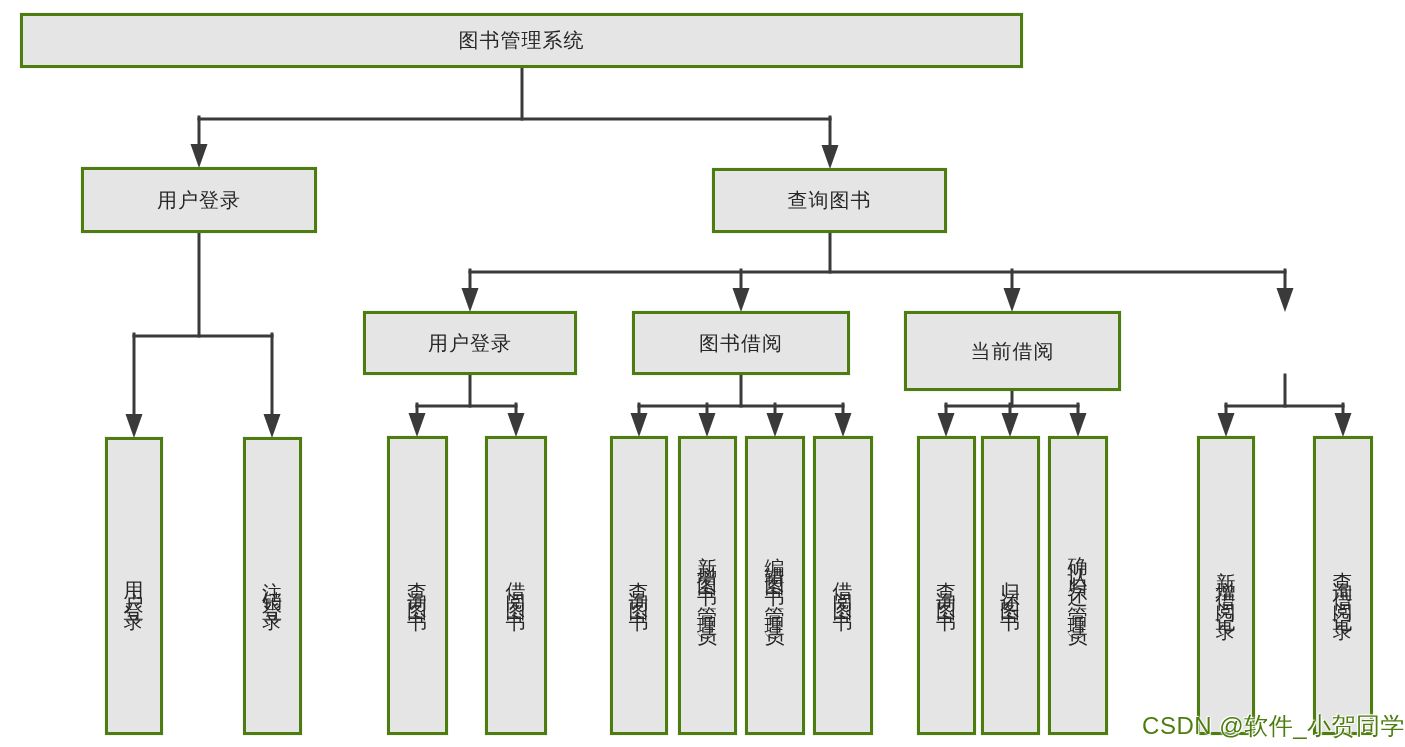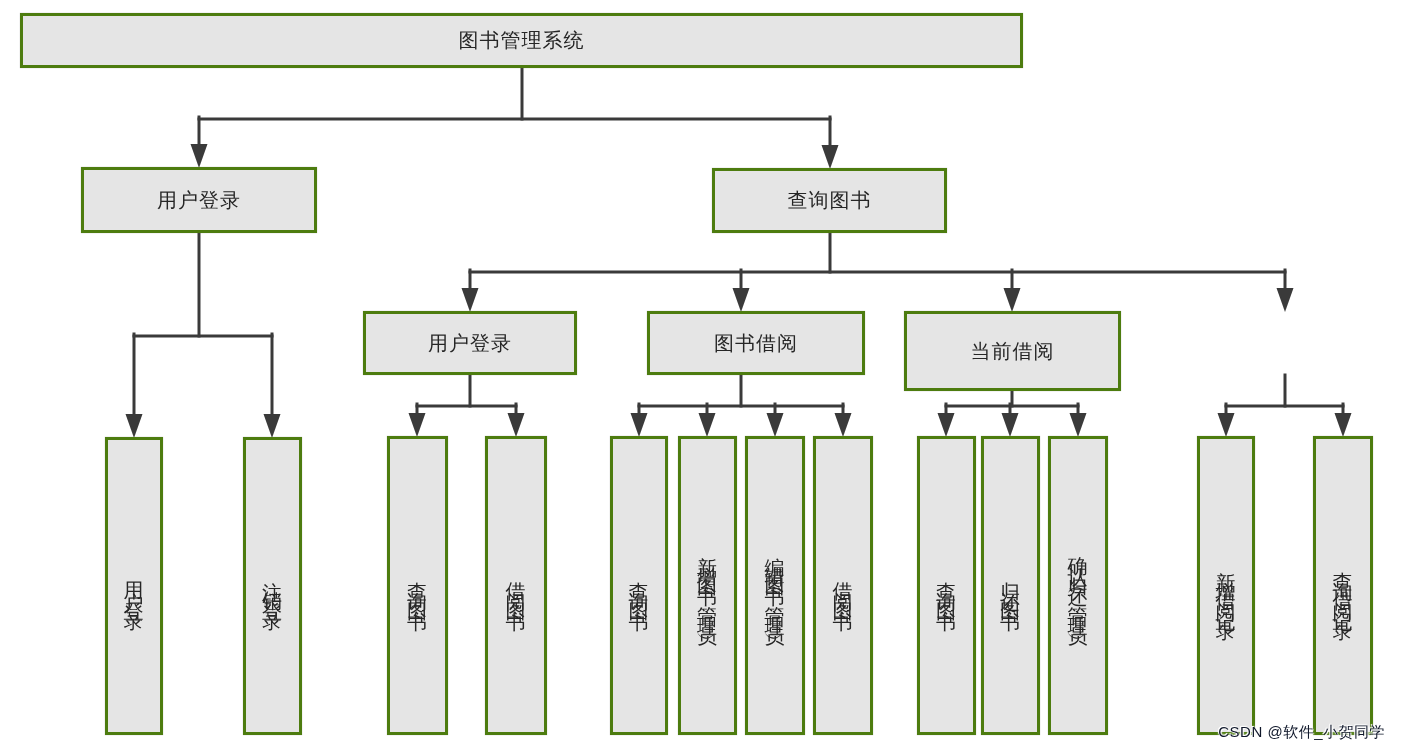--- a/index.html
+++ b/index.html
@@ -14,22 +14,22 @@
     z-index:2;box-shadow:0 0 1px rgba(90,90,90,.45);
   }
   .hbox span{
     font-size:20px;color:#262626;letter-spacing:1px;white-space:nowrap;
   }
   .vbox span{
     writing-mode:vertical-rl;text-orientation:mixed;
     font-size:20px;letter-spacing:10px;color:#262626;line-height:1;
   }
   .watermark{
-    position:absolute;right:20px;bottom:5px;z-index:6;
-    font-size:15px;letter-spacing:.5px;color:#0f172a;white-space:nowrap;
+    position:absolute;right:0;bottom:5px;z-index:6;
+    font-size:24px;letter-spacing:.5px;color:#4d7c0f;white-space:nowrap;
     text-shadow:0 0 2px #ffffff,0 0 3px #ffffff,1px 1px 0 #ffffff,-1px -1px 0 #ffffff;
   }
 </style>
 </head>
 <body>
 
 <div class="canvas">
 
   <svg class="connectors" width="1405" height="747" viewBox="0 0 1405 747" stroke="#3a3a3a" stroke-width="3" fill="#3a3a3a" stroke-linecap="square">
 
@@ -100,21 +100,21 @@
   <div class="box hbox" style="left:81px;top:167px;width:236px;height:66px">
     <span>用户登录</span>
   </div>
   <div class="box hbox" style="left:712px;top:168px;width:235px;height:65px">
     <span>查询图书</span>
   </div>
 
   <div class="box hbox" style="left:363px;top:311px;width:214px;height:64px">
     <span>用户登录</span>
   </div>
-  <div class="box hbox" style="left:647px;top:311px;width:218px;height:64px">
+  <div class="box hbox" style="left:632px;top:311px;width:218px;height:64px">
     <span>图书借阅</span>
   </div>
   <div class="box hbox" style="left:904px;top:311px;width:217px;height:80px">
     <span>当前借阅</span>
   </div>
 
   <div class="box vbox" style="left:105px;top:437px;width:58px;height:298px">
     <span>用户登录</span>
   </div>
   <div class="box vbox" style="left:243px;top:437px;width:59px;height:298px">

